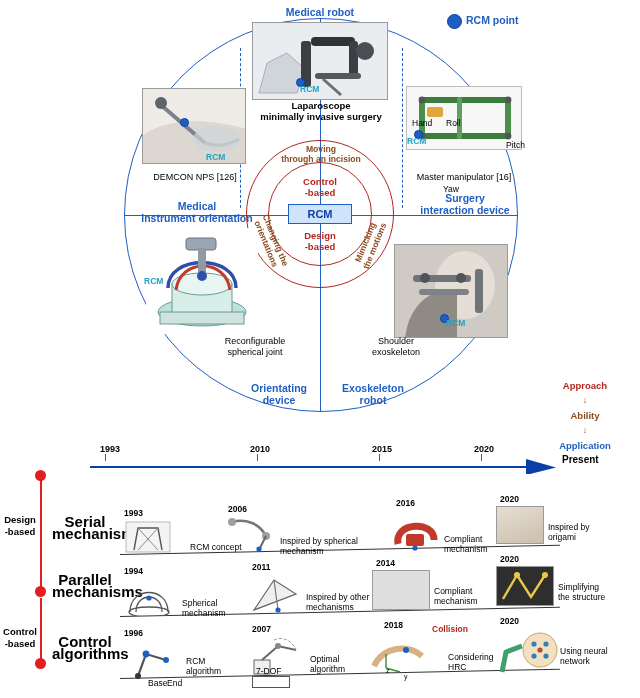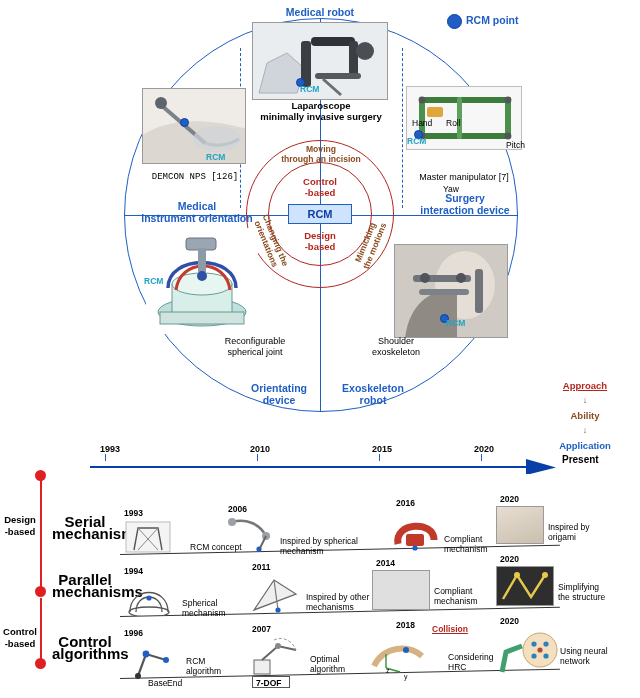--- a/index.html
+++ b/index.html
@@ -6,21 +6,21 @@
   body{
     width:640px;height:698px;
     background:#ffffff;
     font-family:"Liberation Sans", sans-serif;
     position:relative;
     overflow:hidden;
     color:#000;
   }
   .abs{position:absolute;}
   .blue{color:#1f5fc4;}
-  .red{color:#b3261e;text-decoration:underline;}
+  .red{color:#b3261e;}
   .brown{color:#8a4b1e;}
   .bold{font-weight:bold;}
 
   
   #top-panel{left:0;top:0;width:640px;height:450px;}
 
   .big-circle{
     position:absolute;
     left:124px;top:18px;width:394px;height:394px;
     border:1.6px solid #1f5fc4;border-radius:50%;
@@ -137,21 +137,21 @@
       <rect width="104" height="76" fill="#efece7"></rect>
       <path d="M0 46 C24 30 60 28 104 40 L104 76 L0 76 Z" fill="#dcd8d1"></path>
       <path d="M18 16 L62 54" stroke="#7c828a" stroke-width="4"></path>
       <circle cx="18" cy="14" r="6" fill="#5d646c"></circle>
       <path d="M62 54 C74 58 86 56 96 50" stroke="#9aa0a6" stroke-width="3" fill="none"></path>
       <ellipse cx="74" cy="50" rx="24" ry="13" fill="#cfd4d8" opacity="0.7"></ellipse>
     </svg>
   </div>
   <div class="bluedot" style="left:180px;top:118px;"></div>
   <div class="rcmtag" style="left:206px;top:152px;">RCM</div>
-  <div class="ph-cap" style="left:136px;top:172px;width:118px;font-family:Liberation Mono, monospace;">DEMCON NPS [126]</div>
+  <div class="ph-cap" style="left:136px;top:172px;width:118px;">DEMCON NPS [126]</div>
   <div class="sec-title" style="left:126px;top:200px;width:142px;">Medical<br>instrument orientation</div>
 
   <div class="photo" style="left:406px;top:86px;width:116px;height:64px;background:#f2f2f2;border:1px solid #bdbdbd;">
     <svg width="116" height="64" viewBox="0 0 116 64">
       <rect width="116" height="64" fill="#f7f7f7"></rect>
       <rect x="12" y="10" width="92" height="6" rx="3" fill="#3c7d3c"></rect>
       <rect x="12" y="46" width="92" height="6" rx="3" fill="#3c7d3c"></rect>
       <rect x="12" y="10" width="6" height="42" rx="3" fill="#4b8f4b"></rect>
       <rect x="98" y="10" width="6" height="42" rx="3" fill="#4b8f4b"></rect>
       <rect x="50" y="10" width="5" height="42" rx="2" fill="#5fa05f"></rect>
@@ -161,21 +161,21 @@
       <circle cx="101" cy="49" r="3.4" fill="#555"></circle>
       <rect x="20" y="20" width="16" height="10" rx="2" fill="#e0a63c"></rect>
     </svg>
   </div>
   <div class="abs" style="left:412px;top:118px;font-size:8.5px;">Hand</div>
   <div class="abs" style="left:446px;top:118px;font-size:8.5px;">Roll</div>
   <div class="abs" style="left:443px;top:140px;font-size:8.5px;margin-top:44px;">Yaw</div>
   <div class="abs" style="left:506px;top:140px;font-size:8.5px;">Pitch</div>
   <div class="bluedot" style="left:414px;top:130px;"></div>
   <div class="rcmtag" style="left:407px;top:136px;">RCM</div>
-  <div class="ph-cap" style="left:396px;top:172px;width:136px;">Master manipulator [7]</div>
+  <div class="ph-cap" style="left:396px;top:172px;width:136px;">Master manipulator [16]</div>
   <div class="sec-title" style="left:392px;top:192px;width:146px;">Surgery<br>interaction device</div>
 
   <div class="photo" style="left:146px;top:228px;width:112px;height:106px;background:#ffffff;border:none;">
     <svg width="112" height="106" viewBox="0 0 112 106">
       <ellipse cx="56" cy="84" rx="44" ry="14" fill="#bfe0dc" stroke="#6a9a96"></ellipse>
       <rect x="26" y="56" width="60" height="30" fill="#d8efe9" stroke="#6a9a96"></rect>
       <ellipse cx="56" cy="56" rx="30" ry="11" fill="#e8f6f2" stroke="#6a9a96"></ellipse>
       <path d="M22 60 C22 26 90 26 90 60" stroke="#2f4fa8" stroke-width="3.5" fill="none"></path>
       <path d="M30 62 C34 30 80 30 84 62" stroke="#c23b2e" stroke-width="3" fill="none"></path>
       <rect x="40" y="10" width="30" height="12" rx="3" fill="#9aa7b2" stroke="#6b7580"></rect>
@@ -319,24 +319,24 @@
   <div class="cellcap" style="left:186px;top:210px;width:56px;">RCM<br>algorithm</div>
 
   <div class="cellyear" style="left:252px;top:178px;">2007</div>
   <svg class="abs" style="left:248px;top:190px;" width="60" height="42">
     <rect x="6" y="24" width="16" height="14" fill="#efefef" stroke="#666"></rect>
     <path d="M14 24 L30 10 L48 14" stroke="#666" stroke-width="2" fill="none"></path>
     <circle cx="30" cy="10" r="3" fill="#888"></circle>
     <path d="M26 4 C34 0 44 4 48 14" stroke="#999" stroke-dasharray="3 2" fill="none"></path>
   </svg>
   <div class="cellbox" style="left:252px;top:230px;width:38px;height:12px;background:#fff;border:1px solid #555;"></div>
-  <div class="cellcap" style="left:256px;top:232px;font-weight:bold;text-align:center;">7-DOF</div>
+  <div class="cellcap" style="left:256px;top:220px;font-weight:normal;text-align:center;">7-DOF</div>
   <div class="cellcap" style="left:310px;top:208px;width:56px;">Optimal<br>algorithm</div>
 
-  <div class="cellyear" style="left:396px;top:174px;text-align:center;">2018</div>
+  <div class="cellyear" style="left:384px;top:174px;text-align:center;">2018</div>
   <svg class="abs" style="left:366px;top:186px;" width="78" height="46">
     <path d="M8 34 C18 14 42 12 56 24" stroke="#cfa36b" stroke-width="6" fill="none" opacity="0.85"></path>
     <circle cx="40" cy="18" r="3" fill="#1f5fc4"></circle>
     <path d="M20 36 L20 22 M20 36 L34 40" stroke="#3a8f3a" stroke-width="1.4"></path>
   </svg>
   <div class="cellcap red bold" style="left:432px;top:178px;">Collision</div>
   <div class="cellcap" style="left:386px;top:220px;font-size:7px;">z</div>
   <div class="cellcap" style="left:404px;top:226px;font-size:7px;">y</div>
   <div class="cellcap" style="left:448px;top:206px;width:64px;">Considering<br>HRC</div>
 

